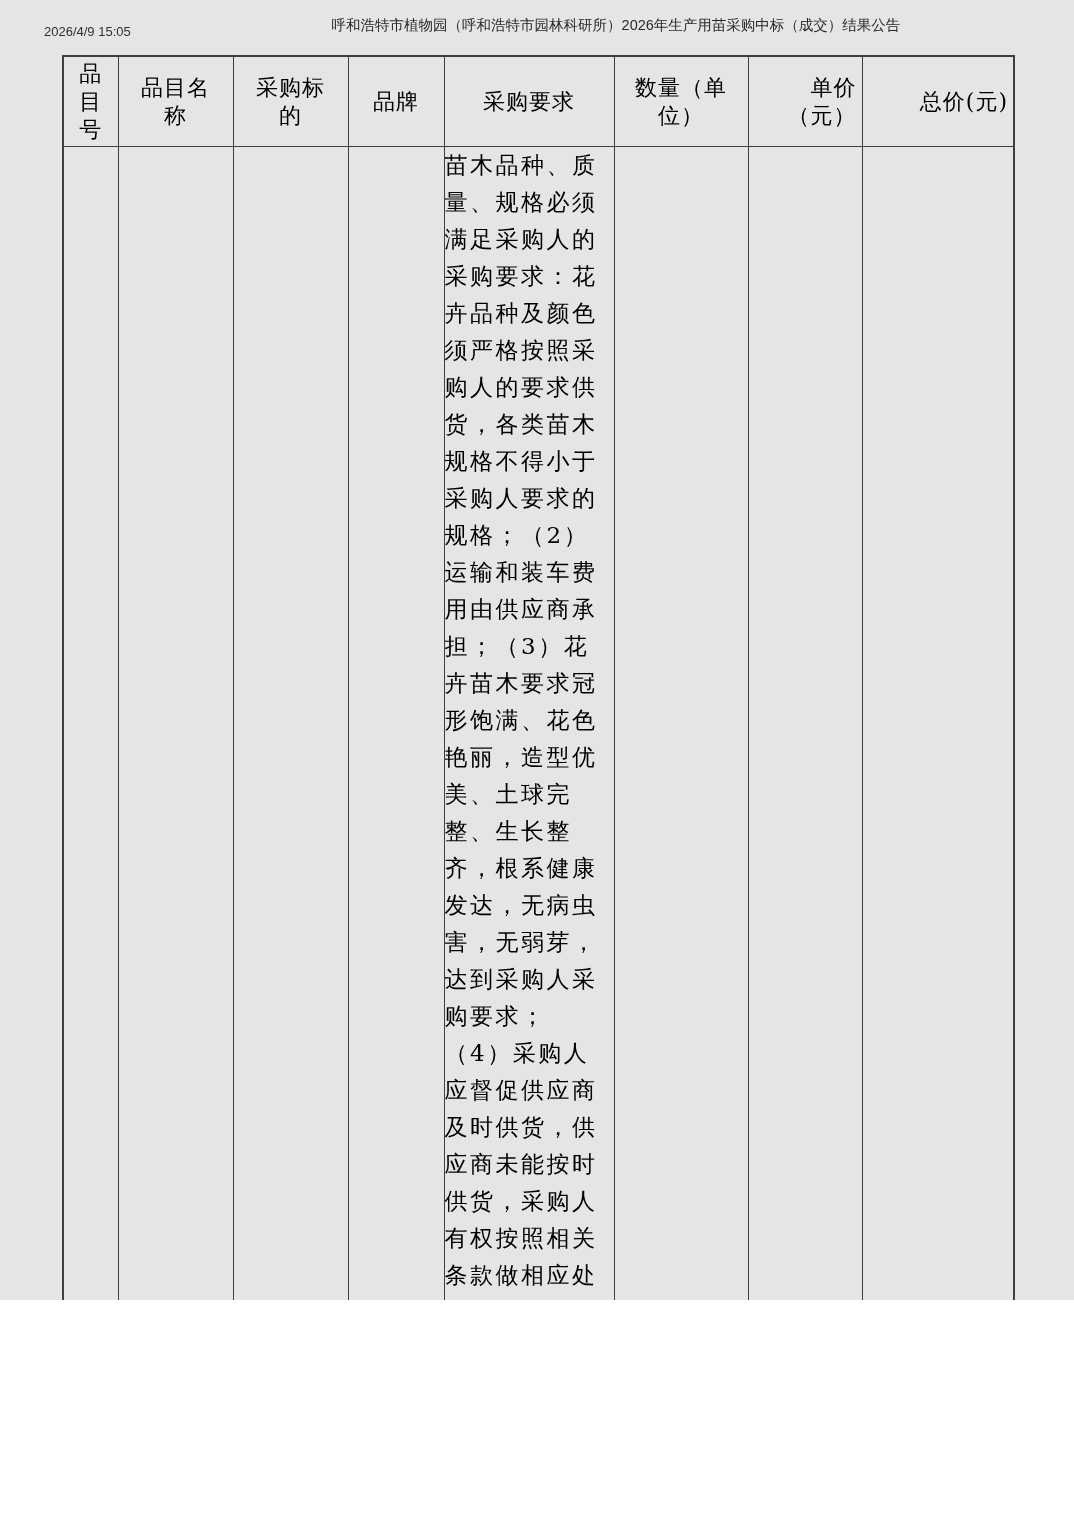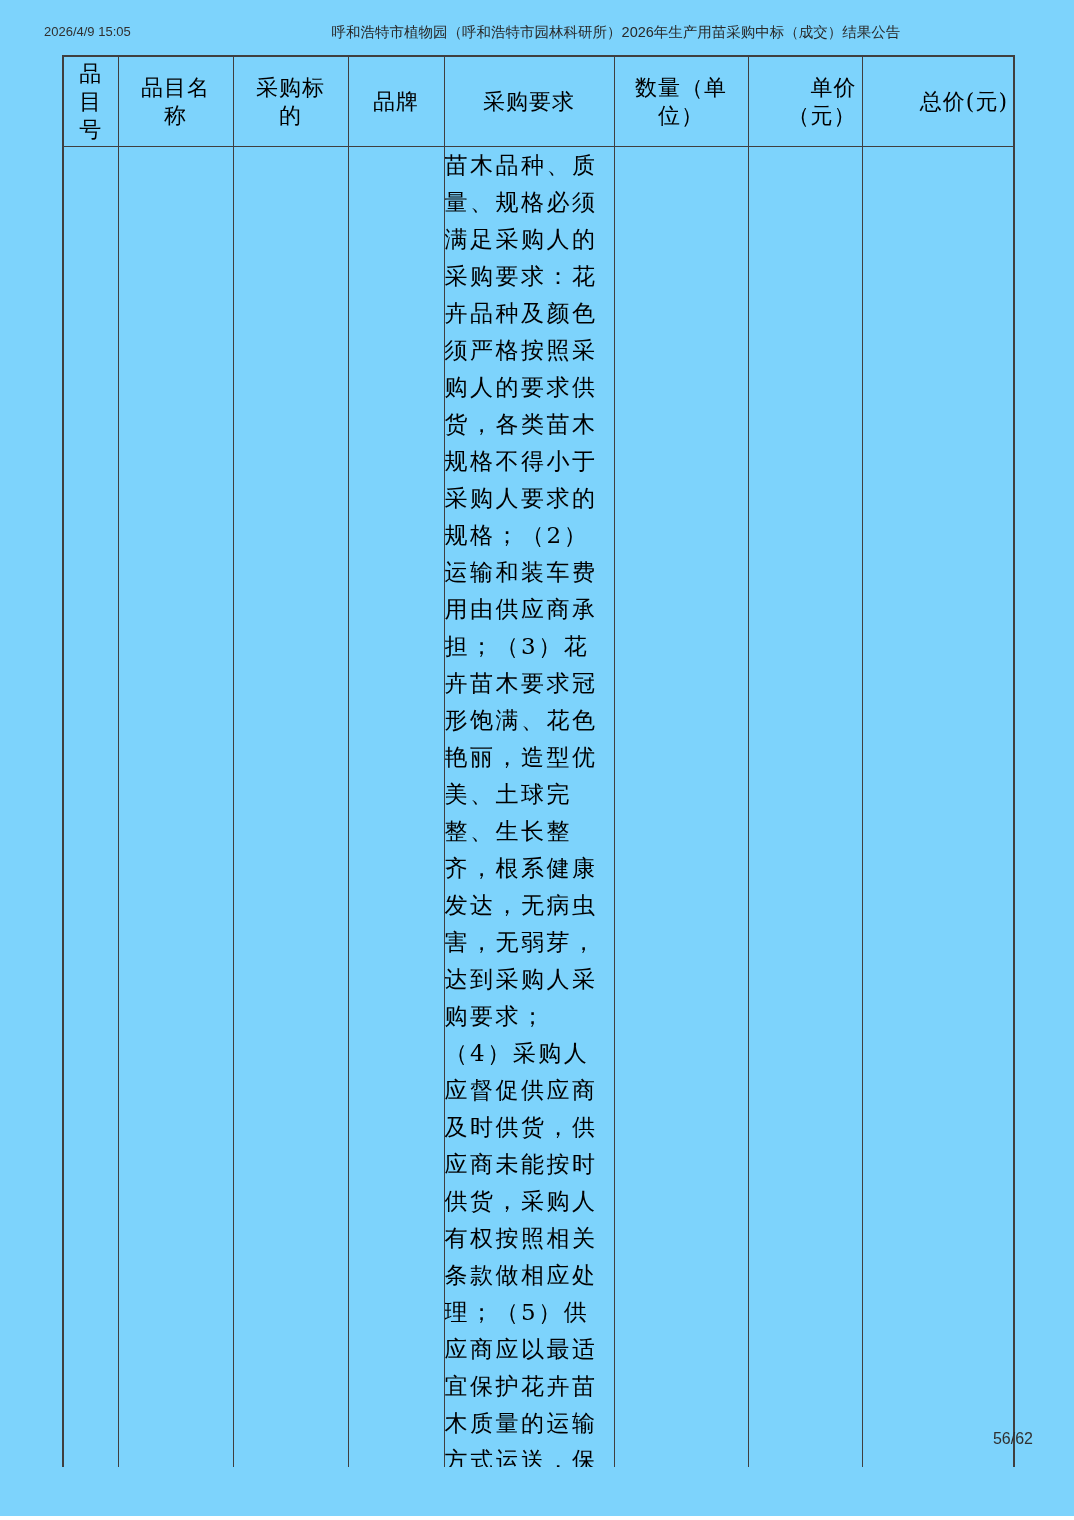--- a/index.html
+++ b/index.html
@@ -1,35 +1,35 @@
 <!DOCTYPE html>
 <html><head>
 <meta charset="utf-8">
 <style>
   html,body{margin:0;padding:0;background:#fff;}
   .page{
     position:relative;
     width:1074px;
-    height:1516px;
-    background:#7dd3fc;
+    height:1300px;
+    background:#e5e5e5;
     overflow:hidden;
     font-family:"DejaVu Serif","Liberation Serif",serif;
     color:#000;
   }
   .print-timestamp{
     position:absolute;
     left:44px; top:24px;
     font-family:"Liberation Sans","DejaVu Sans",sans-serif;
     font-size:13px; line-height:16px;
     color:#303030;
     white-space:nowrap;
   }
   .doc-title{
     position:absolute;
-    left:616px; top:23px;
+    left:616px; top:16px;
     transform:translateX(-50%);
     font-family:"Liberation Sans","DejaVu Sans",sans-serif;
     font-size:14.5px; line-height:18px;
     color:#292929;
     white-space:nowrap;
   }
   .table-clip{
     position:absolute;
     left:62px; top:55px;
     width:953px; height:1412px;

